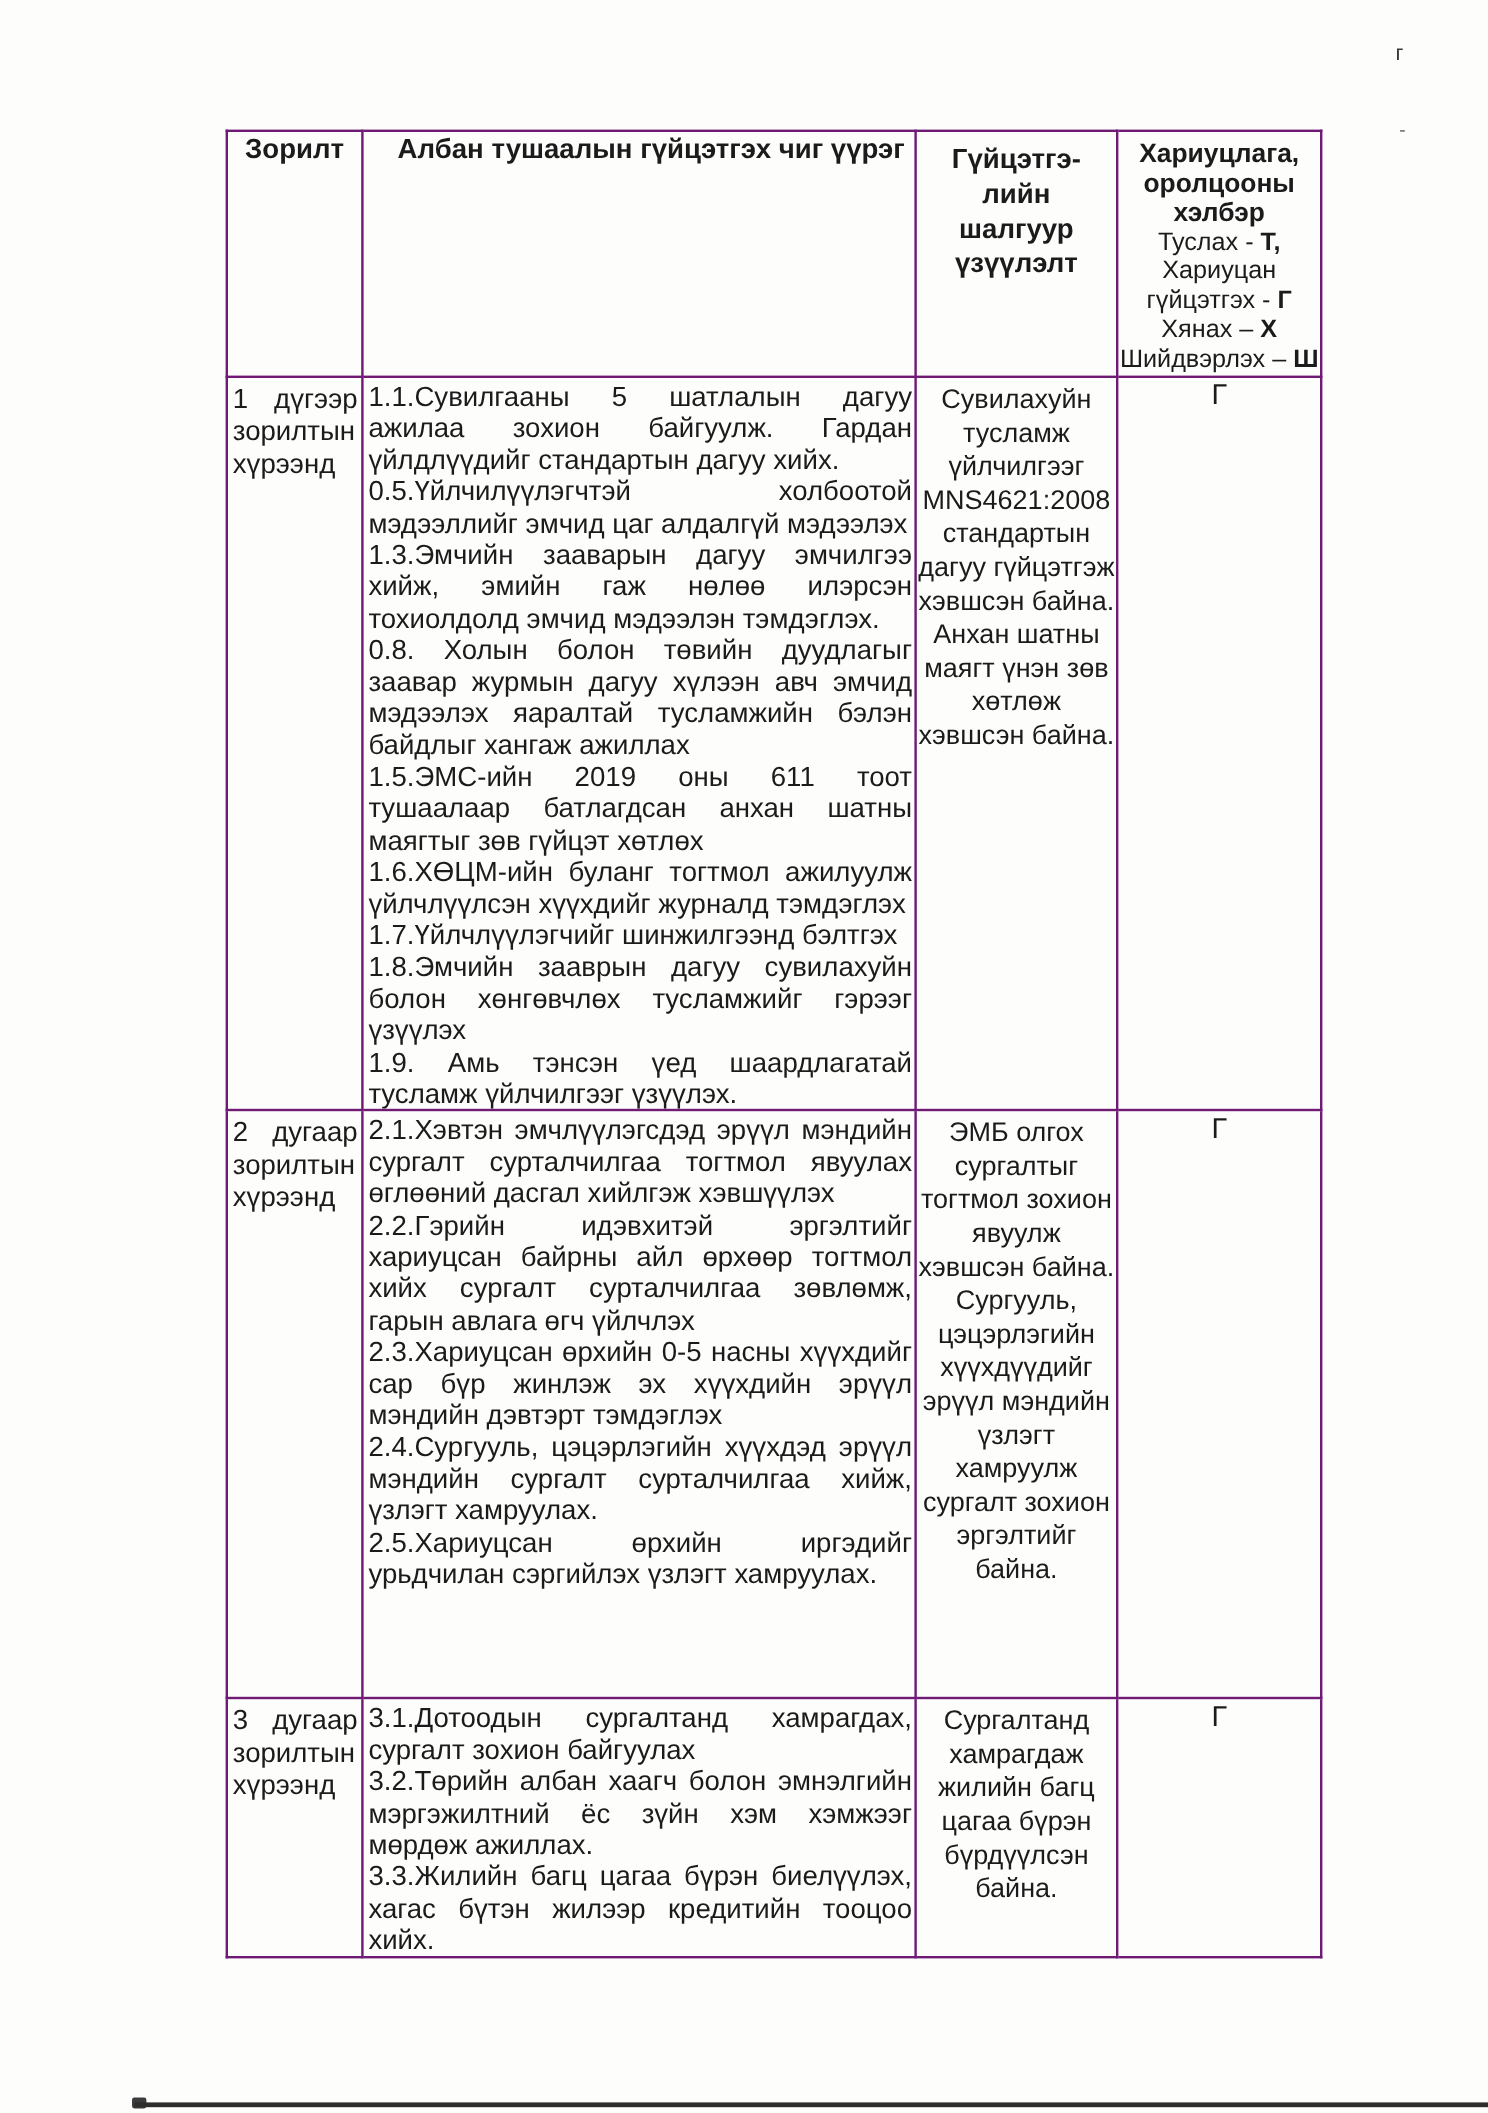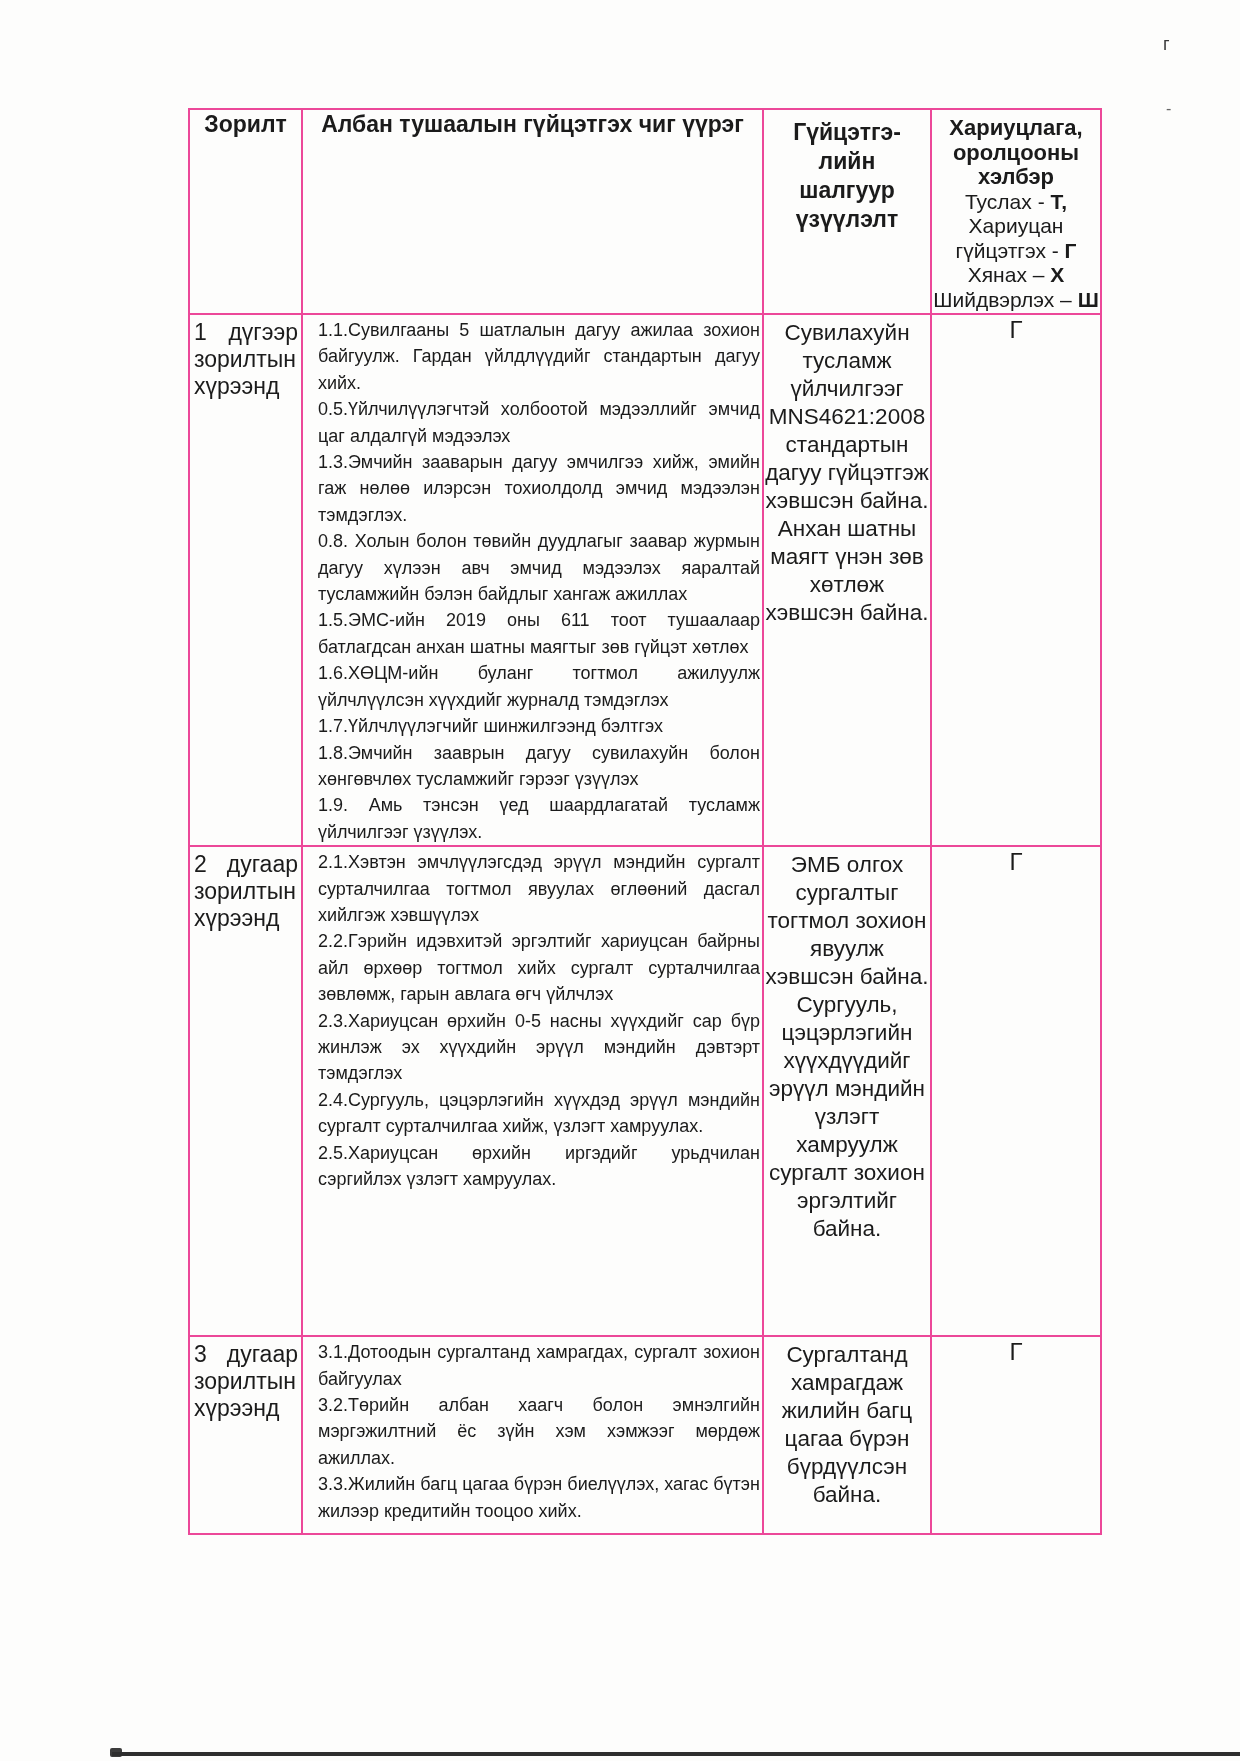--- a/index.html
+++ b/index.html
@@ -24,32 +24,32 @@
   table.duty{
     position:absolute;left:188px;top:108px;
     width:912px;border-collapse:collapse;table-layout:fixed;
     background:#fdfdfc;
   }
   table.duty col.c1{width:113px;}
   table.duty col.c2{width:461px;}
   table.duty col.c3{width:168px;}
   table.duty col.c4{width:170px;}
   table.duty th, table.duty td{
-    border:2px solid #ec4899;
+    border:2px solid #701a75;
     vertical-align:top;
     overflow:hidden;
   }
   
   table.duty thead tr{height:197px;}
   th.h-goal{
     vertical-align:middle;text-align:center;
     font-size:23px;font-weight:bold;
   }
   th.h-duties{
-    vertical-align:middle;text-align:center;
+    vertical-align:middle;text-align:right;
     font-size:23px;font-weight:bold;line-height:1.3;
     padding:0 8px;
   }
   th.h-criteria{
     text-align:center;font-size:23px;font-weight:bold;
     line-height:29px;padding-top:8px;
   }
   th.h-resp{
     text-align:center;font-weight:bold;
     font-size:22px;line-height:24.5px;padding-top:6px;
@@ -58,22 +58,22 @@
     font-weight:normal;font-size:21px;line-height:24.5px;
   }
   .resp-legend .code{font-weight:bold;}
   
   td.goal{
     font-size:23px;line-height:27px;
     padding:4px 3px 0 4px;
     text-align:justify;
   }
   td.duties{
-    font-size:18px;line-height:26.4px;
-    padding:2px 2px 0 15px;
+    font-size:23px;line-height:26.4px;
+    padding:2px 2px 0 4px;
     text-align:justify;
   }
   td.duties p{margin:0;text-align:justify;}
   td.criteria{
     font-size:22.5px;line-height:28px;
     text-align:center;padding:4px 1px 0 1px;
   }
   td.criteria p{margin:0;}
   td.resp{
     vertical-align:middle;text-align:center;

